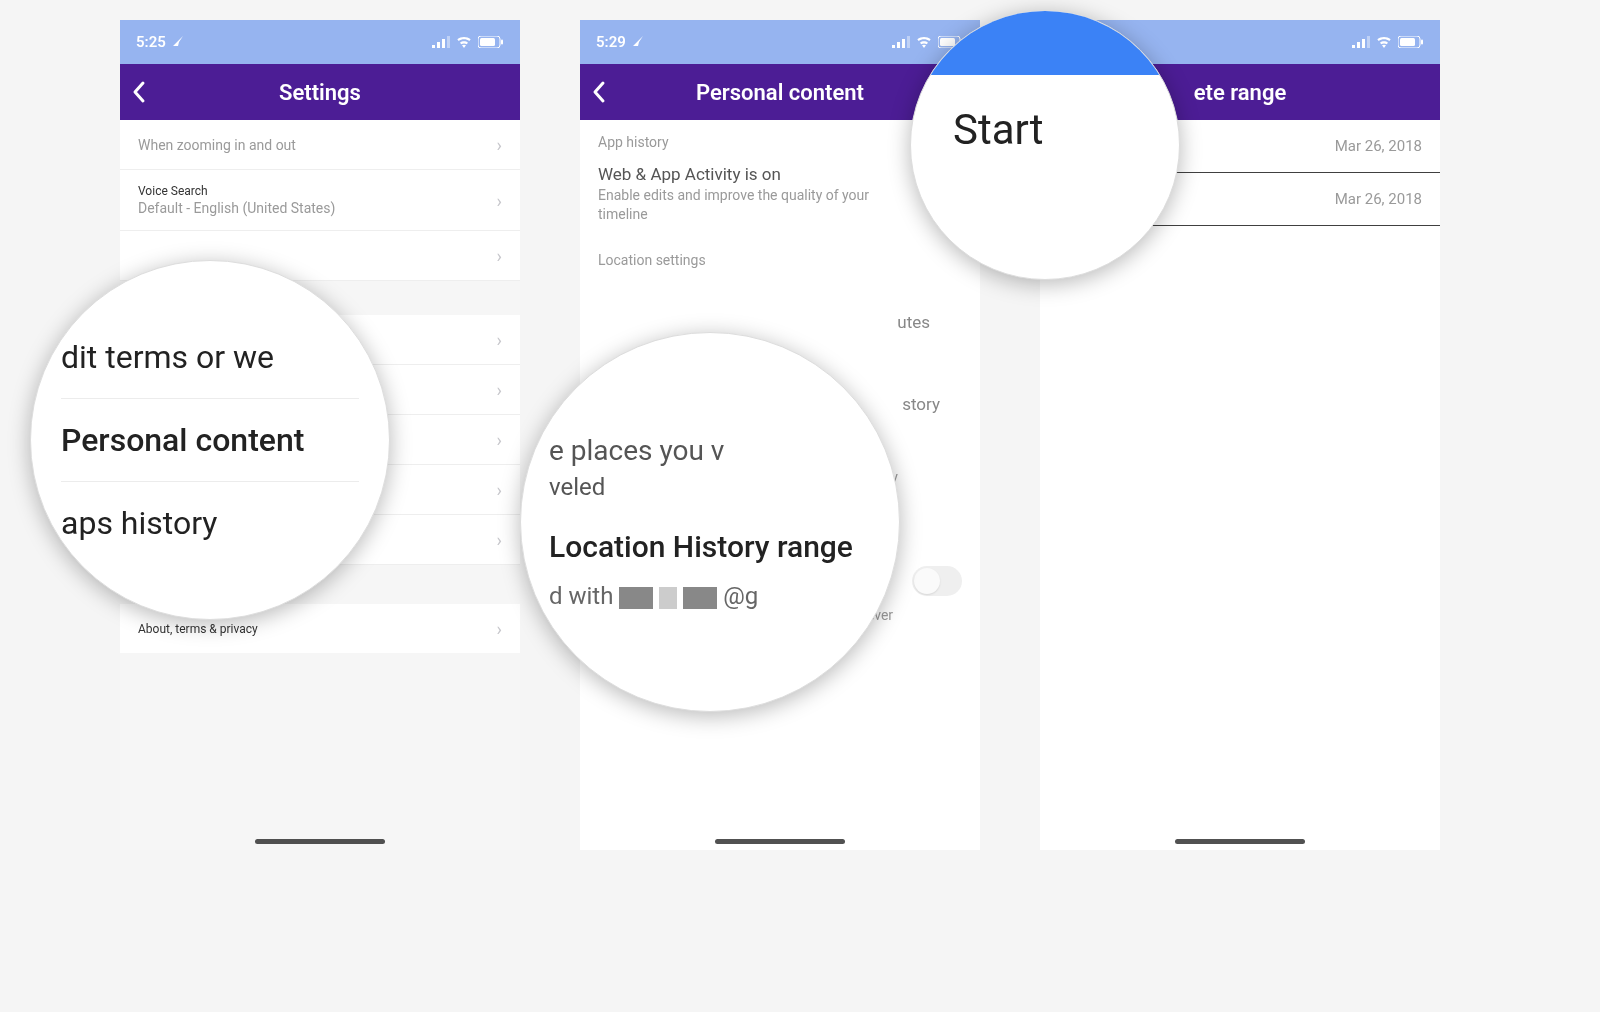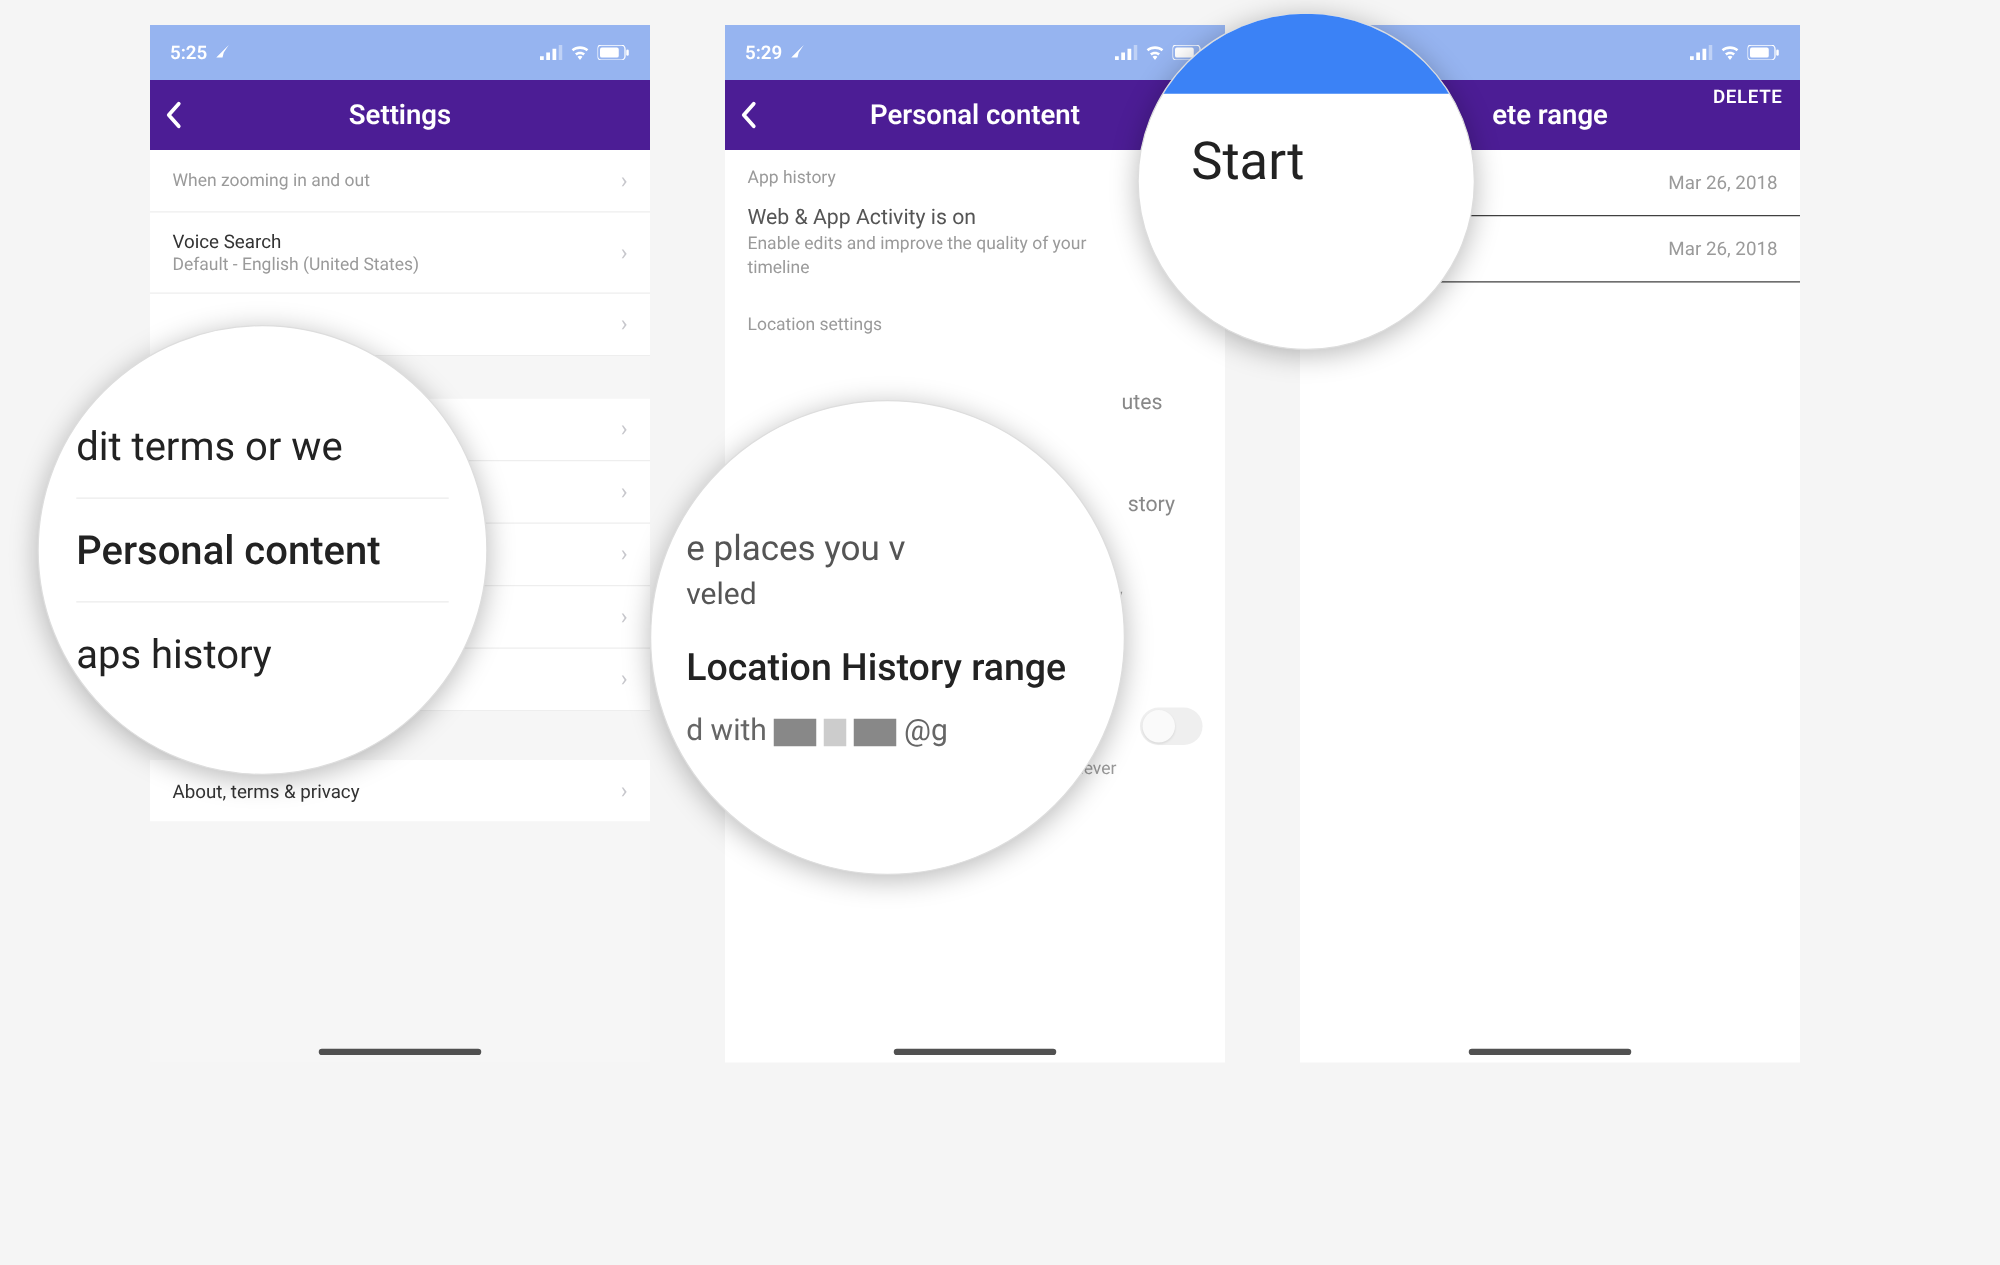--- a/index.html
+++ b/index.html
@@ -56,42 +56,42 @@
     left: 12px;
     top: 0;
     height: 56px;
     display: flex;
     align-items: center;
     cursor: pointer;
   }
   .nav-right {
     position: absolute;
     right: 14px;
-    top: 4px;
+    top: 16px;
     height: 56px;
     display: flex;
-    align-items: flex-start;
+    align-items: flex-end;
     font-size: 15px;
     font-weight: 600;
     letter-spacing: 0.5px;
     cursor: pointer;
   }
   
   .list { background: #fff; }
   .row {
     padding: 14px 18px;
     display: flex;
     align-items: center;
     justify-content: space-between;
     border-bottom: 1px solid #eee;
     cursor: pointer;
   }
   .row.no-border { border-bottom: none; }
   .row .labels { display: flex; flex-direction: column; gap: 2px; }
-  .row .title { font-size: 15px; color: #333; }
+  .row .title { font-size: 12px; color: #333; }
   .row .sub   { font-size: 14px; color: #9a9a9a; }
   .chevron { color: #c7c7cc; font-size: 18px; }
   .section-gap { height: 34px; background: #f6f6f6; }
   .section-header {
     padding: 16px 18px 8px;
     font-size: 13px;
     color: #8a8a8e;
     letter-spacing: 0.5px;
     background: #f6f6f6;
   }
@@ -453,21 +453,21 @@
 
     <div class="home-ind"></div>
   </div>
 
   <div class="magnifier" style="left:-90px; top:240px;">
     <div class="mag-row">dit terms or we</div>
     <div class="mag-row" style="font-weight:500;">Personal content</div>
     <div class="mag-row" style="border-bottom:none;">aps history</div>
   </div>
 
-  <div class="mag2" style="left:400px; top:300px;">
+  <div class="mag2" style="left:400px; top:312px;">
     <div class="line1">e places you v</div>
     <div class="line2">veled</div>
     <div class="line3">Location History range</div>
     <div class="line5">
       <span>d with</span>
       <span class="block"></span>
       <span class="block sm"></span>
       <span class="block"></span>
       <span>@g</span>
     </div>

